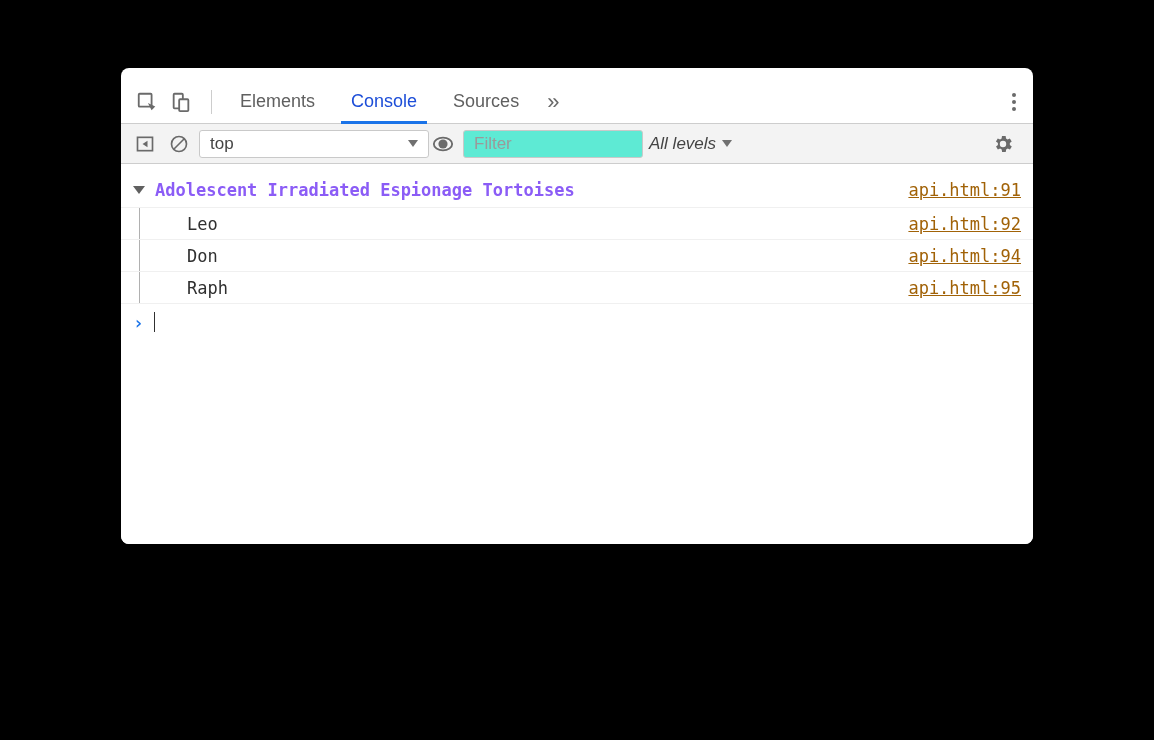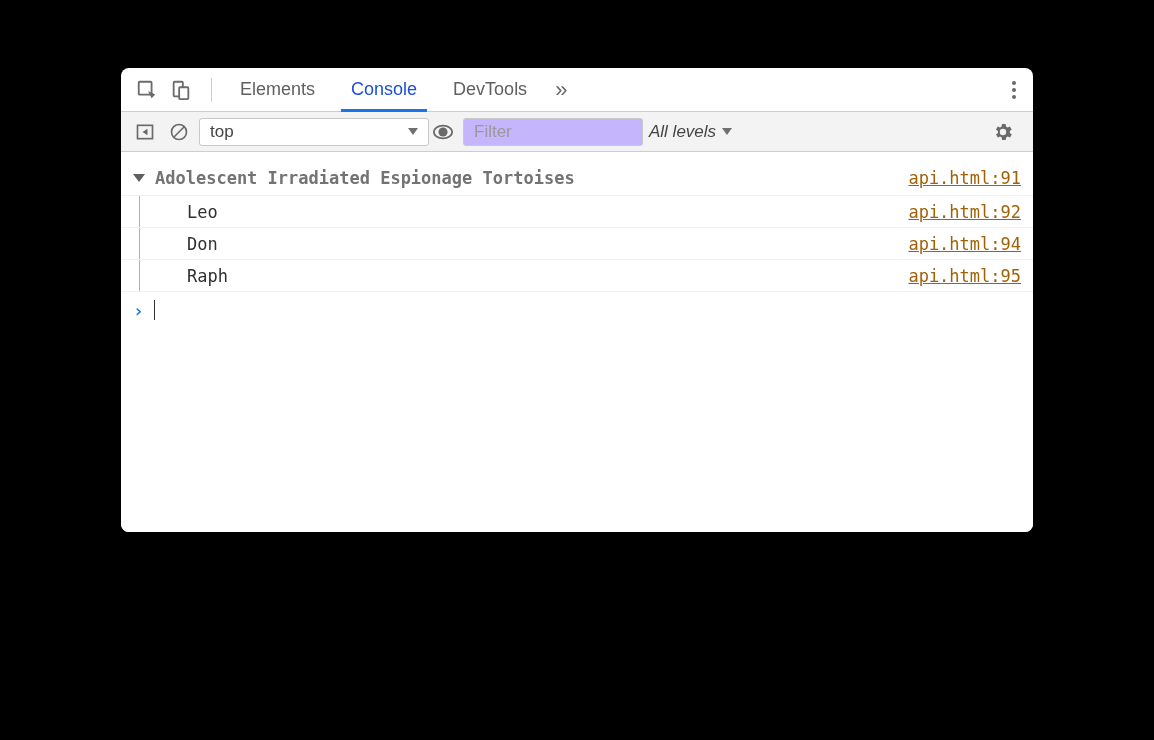--- a/index.html
+++ b/index.html
@@ -54,20 +54,21 @@
       color: #555;
       pointer-events: none;
       font-weight: 400;
     }
     .toolbar-main {
       height: 44px;
       border-bottom: 1px solid #cdcdcd;
       display: flex;
       align-items: center;
       padding: 0 12px;
+      margin-top: 12px;
     }
     .tool-icon {
       width: 28px;
       height: 28px;
       display: flex;
       align-items: center;
       justify-content: center;
       color: #6a6a6a;
       margin-right: 6px;
     }
@@ -139,21 +140,21 @@
     }
     .tri-down {
       width: 0; height: 0;
       border-left: 5px solid transparent;
       border-right: 5px solid transparent;
       border-top: 7px solid #707070;
     }
     .filter-input {
       border: 1px solid #c9c9c9;
       border-radius: 3px;
-      background: #c4b5fd;
+      background: #5eead4;
       height: 28px;
       padding: 0 10px;
       font-size: 17px;
       color: #444;
       width: 180px;
     }
     .filter-input::placeholder { color: #9a9a9a; }
     .levels {
       display: flex;
       align-items: center;
@@ -187,21 +188,21 @@
     }
     .expand-tri {
       width: 0; height: 0;
       border-left: 6px solid transparent;
       border-right: 6px solid transparent;
       border-top: 8px solid #606060;
       margin-right: 10px;
     }
     .group-title {
       font-weight: 700;
-      color: #737373;
+      color: #8b5cf6;
     }
     .child-indent {
       width: 20px;
       height: 100%;
       border-left: 1px solid #b0b0b0;
       margin-left: 6px;
       margin-right: 28px;
     }
     .log-text {
       color: #303030;
@@ -246,21 +247,21 @@
     <div class="tool-icon">
       <svg width="22" height="22" viewBox="0 0 24 24" fill="none" stroke="currentColor" stroke-width="2">
         <rect x="4" y="3" width="10" height="16" rx="1"></rect>
         <rect x="10" y="9" width="10" height="13" rx="1" fill="#fff"></rect>
       </svg>
     </div>
     <div class="divider-v"></div>
     <div class="tabs">
       <div class="tab">Elements</div>
       <div class="tab active">Console</div>
-      <div class="tab">DevTools</div>
+      <div class="tab">Sources</div>
       <div class="more">»</div>
     </div>
     <div class="spacer"></div>
     <div class="kebab">
       <svg width="6" height="22" viewBox="0 0 6 22" fill="currentColor">
         <circle cx="3" cy="4" r="2"></circle>
           <circle cx="3" cy="11" r="2"></circle>
           <circle cx="3" cy="18" r="2"></circle>
       </svg>
     </div>

